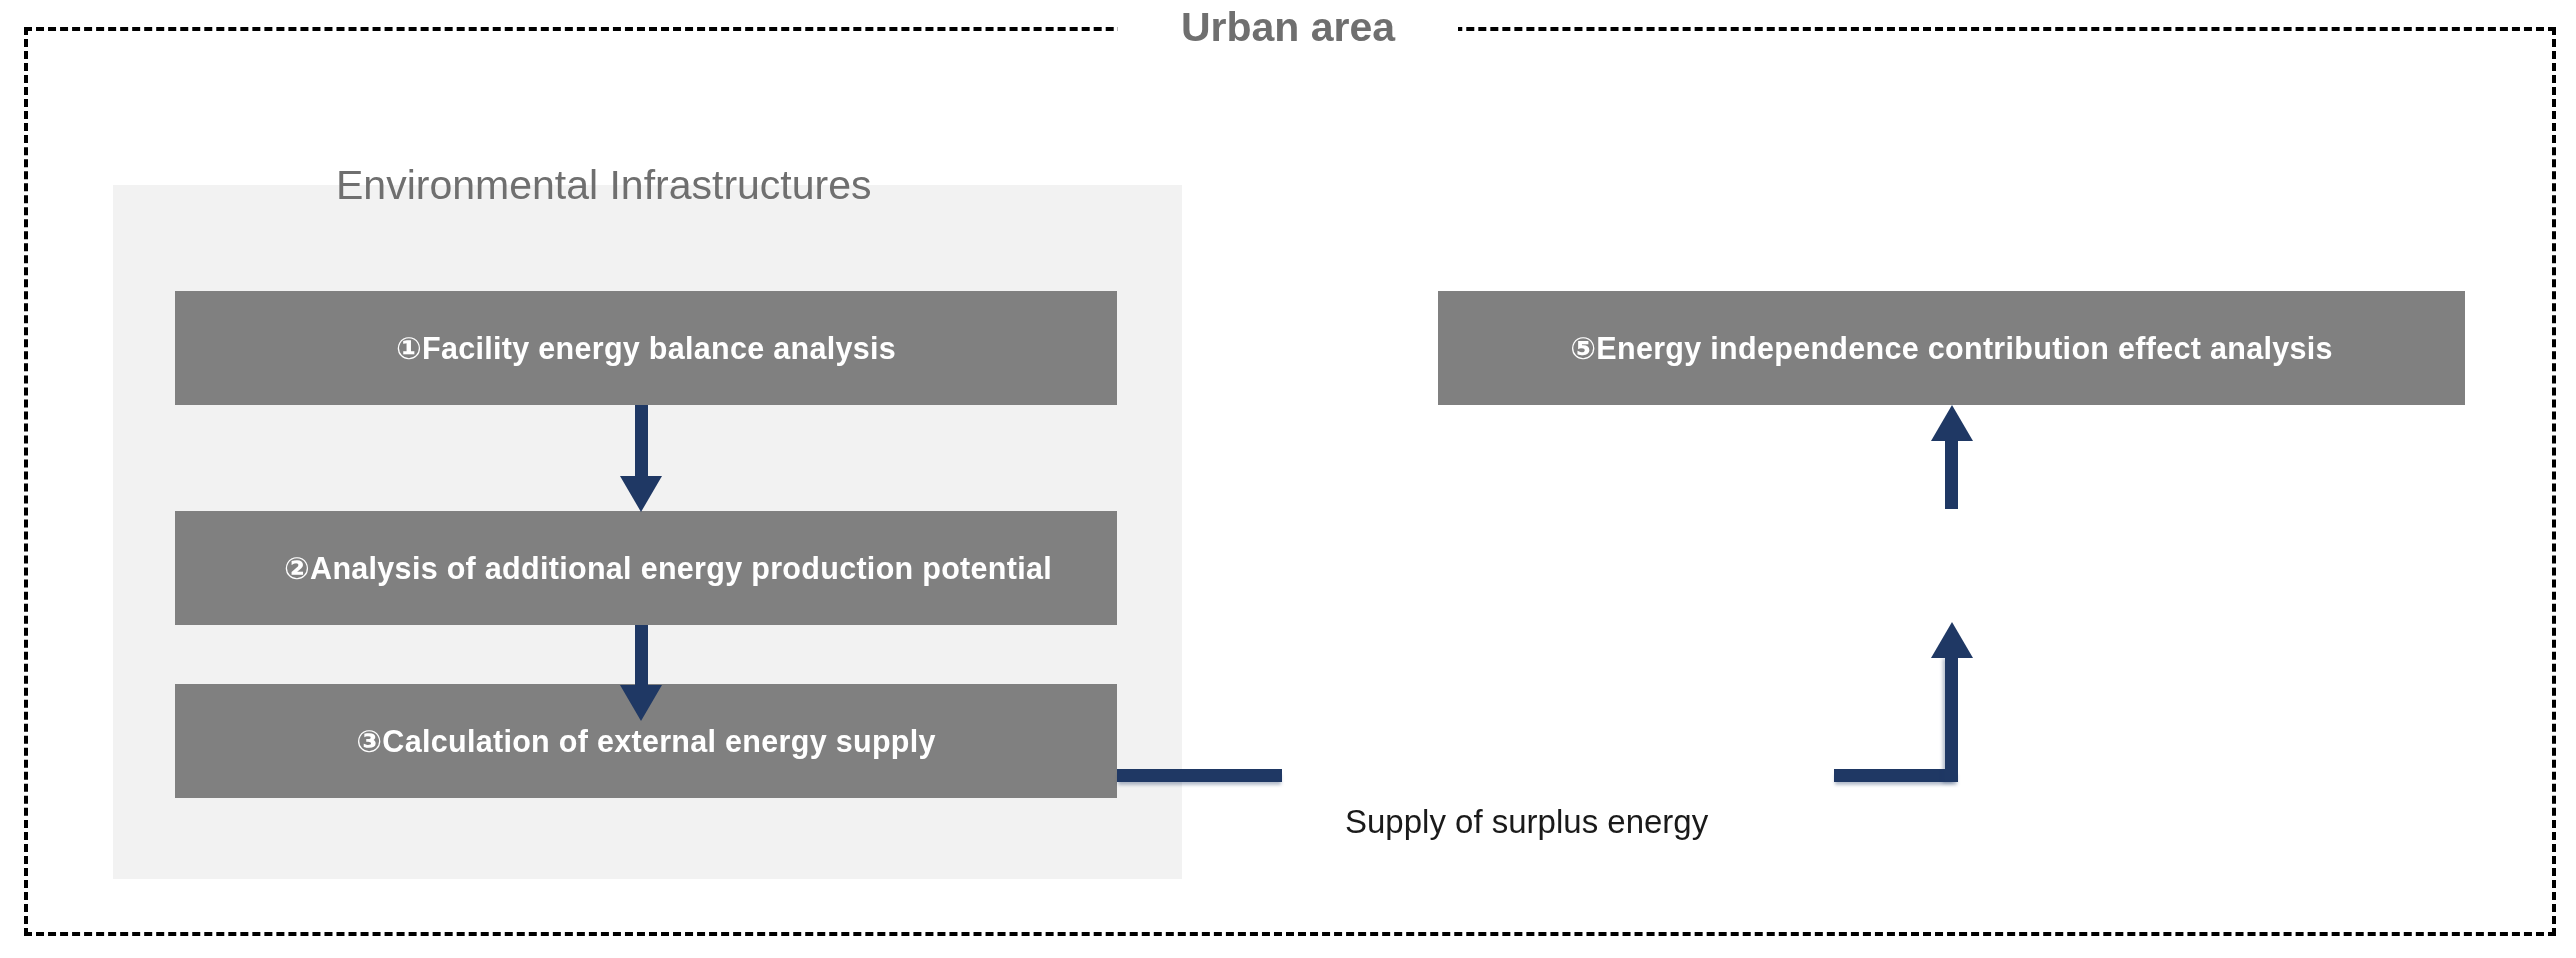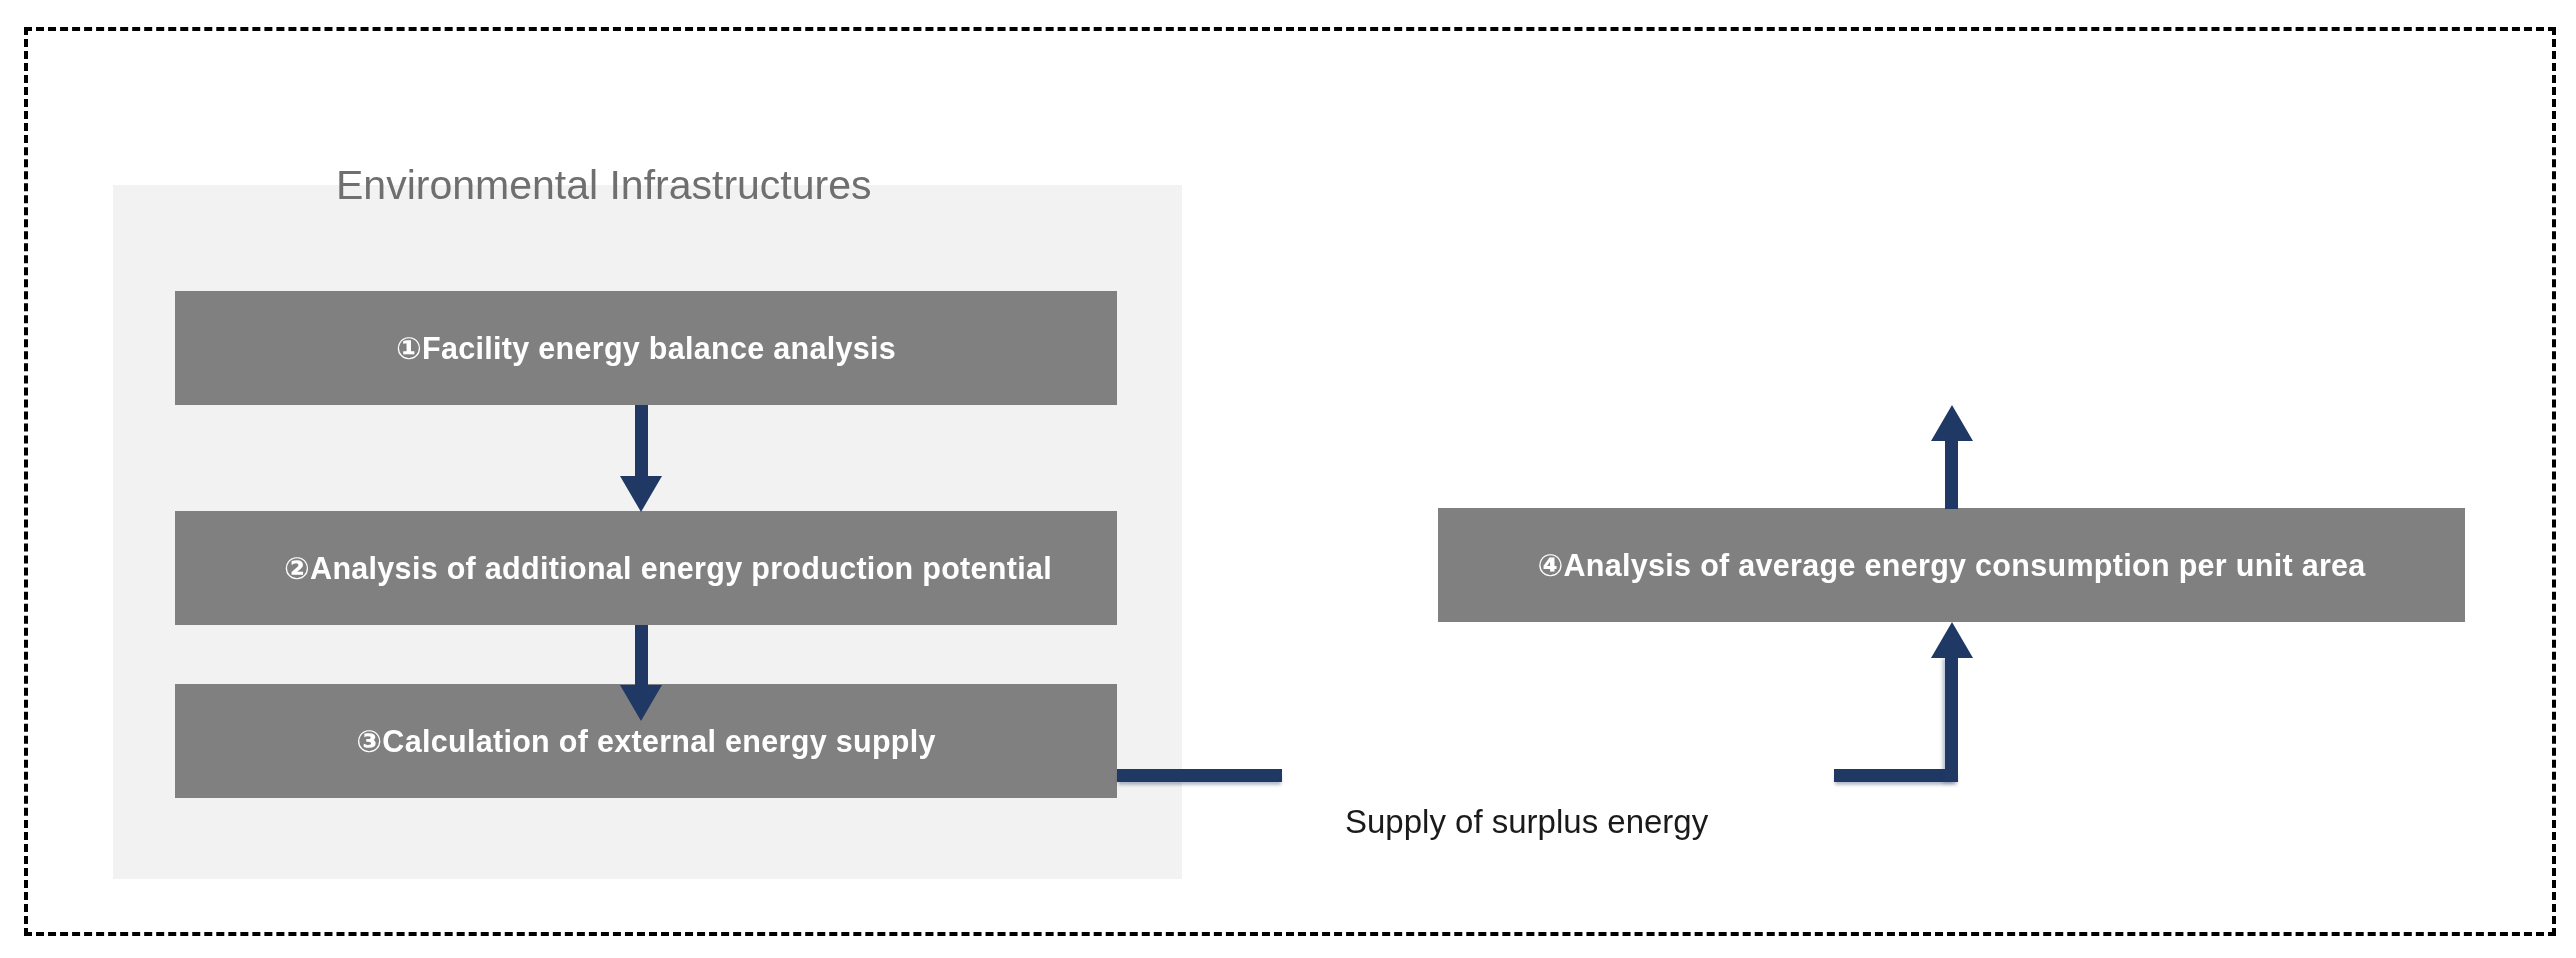--- a/index.html
+++ b/index.html
@@ -88,28 +88,31 @@
     color:var(--label-black);z-index:2;margin-top:46px;
   }
 </style>
 </head>
 <body>
 
 <div class="canvas">
 
   <div class="outer-border"></div>
 
+  <div class="urban-title">
+    <span>Urban area</span>
+  </div>
 
   <div class="panel"></div>
   <div class="panel-label">Environmental Infrastructures</div>
 
   <div class="step step1">①Facility energy balance analysis</div>
   <div class="step step2">②Analysis of additional energy production potential</div>
   <div class="step step3">③Calculation of external energy supply</div>
-  <div class="step step4">④Analysis of average energy consumption per unit area</div>
+  <div class="step step5">⑤Energy independence contribution effect analysis</div>
 
   <div class="shaft a1-shaft"></div>
   <div class="head-down a1-head"></div>
 
   <div class="shaft a2-shaft"></div>
   <div class="head-down a2-head"></div>
 
   <div class="head-up a3-head"></div>
   <div class="shaft a3-shaft"></div>
 

